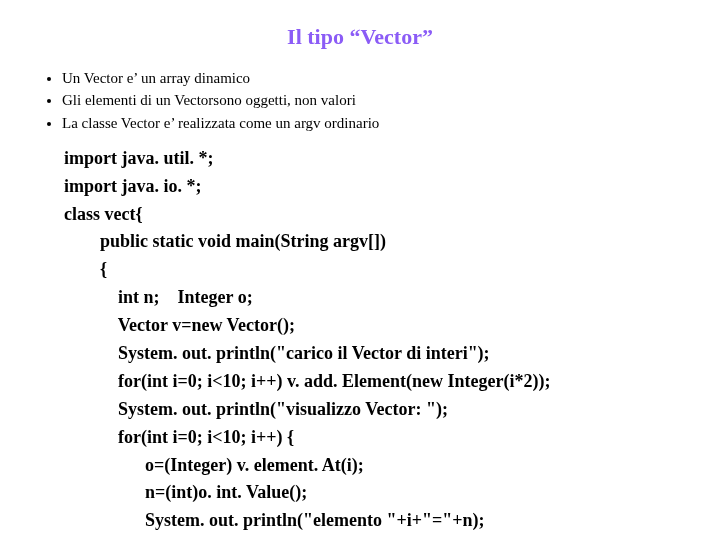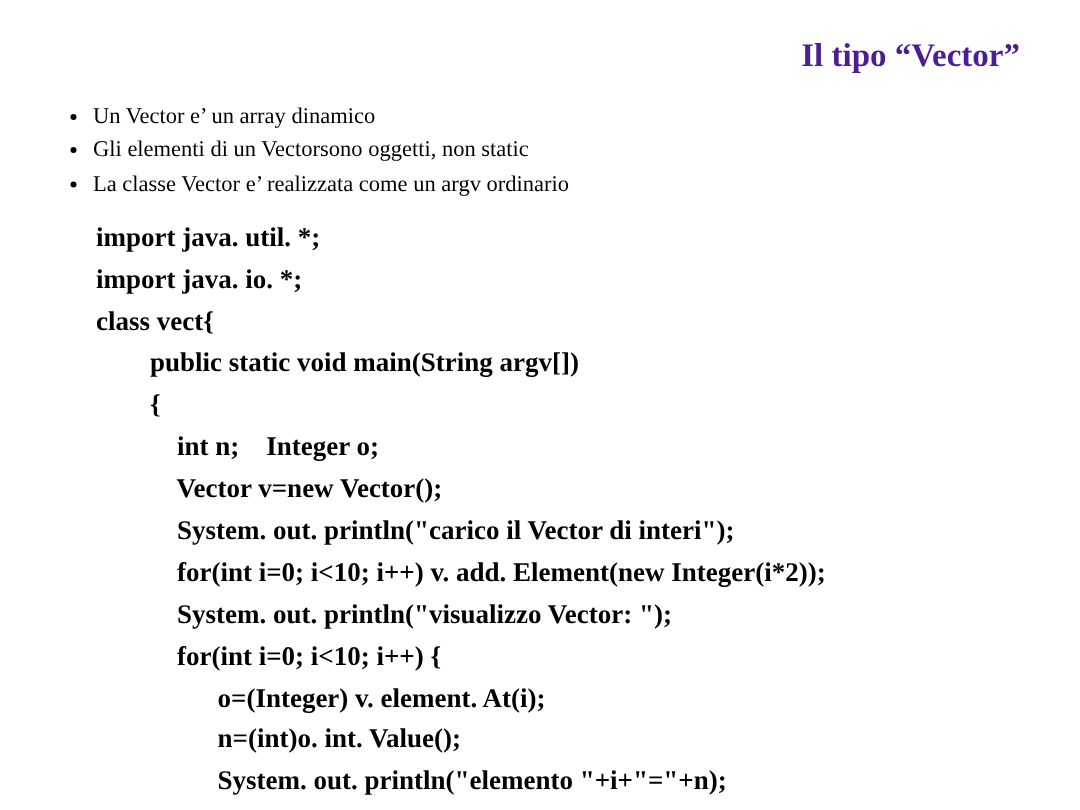--- a/index.html
+++ b/index.html
@@ -11,24 +11,24 @@
     font-family: "Times New Roman", Times, serif;
     color: #000;
   }
   .slide {
     box-sizing: border-box;
     width: 720px;
     height: 540px;
     padding: 24px 40px 20px 40px;
   }
   .title {
-    text-align: right;
+    text-align: center;
     font-size: 22px;
     font-weight: bold;
-    color: #4c1d95;
+    color: #8b5cf6;
     margin: 0 0 18px 0;
   }
   ul.bullets {
     margin: 0 0 12px 0;
     padding-left: 22px;
     list-style-type: disc;
   }
   ul.bullets li {
     font-size: 15px;
     line-height: 1.35;
@@ -43,21 +43,21 @@
   }
 </style>
 </head>
 <body>
 
 <div class="slide">
   <h1 class="title">Il tipo “Vector”</h1>
 
   <ul class="bullets">
     <li>Un Vector e’ un array dinamico</li>
-    <li>Gli elementi di un Vectorsono oggetti, non static</li>
+    <li>Gli elementi di un Vectorsono oggetti, non valori</li>
     <li>La classe Vector e’ realizzata come un argv ordinario</li>
   </ul>
 
   <div class="code"><span>import java. util. *;</span>
 <span>import java. io. *;</span>
 <span>class vect{</span>
 <span>        public static void main(String argv[])</span>
 <span>        {</span>
 <span>            int n;    Integer o;</span>
 <span>            Vector v=new Vector();</span>

